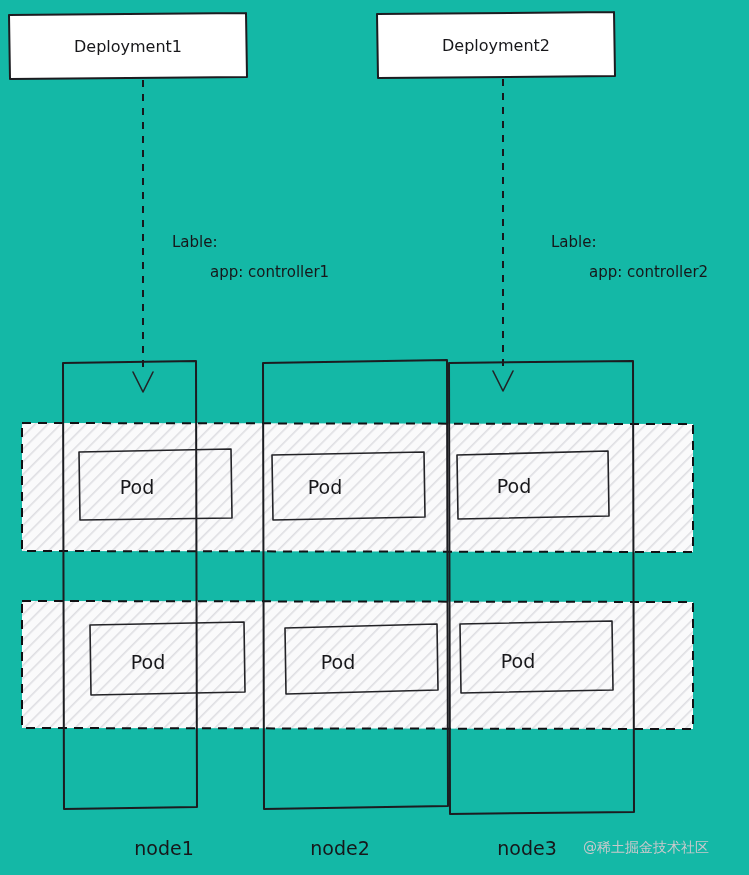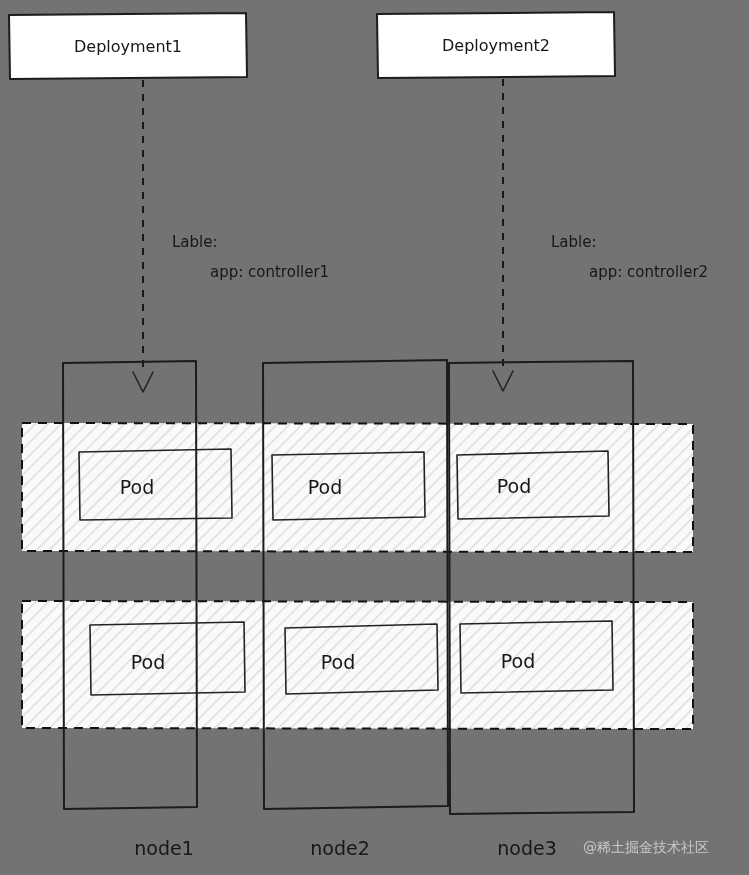--- a/index.html
+++ b/index.html
@@ -8,21 +8,21 @@
     padding: 0;
     background: #ffffff;
   }
   body {
     font-family: "DejaVu Sans", sans-serif;
   }
   #canvas {
     position: relative;
     width: 749px;
     height: 875px;
-    background: #737373;
+    background: #14b8a6;
     overflow: hidden;
   }
   #canvas svg.layer {
     position: absolute;
     left: 0;
     top: 0;
     width: 749px;
     height: 875px;
   }
   .hand-text {

